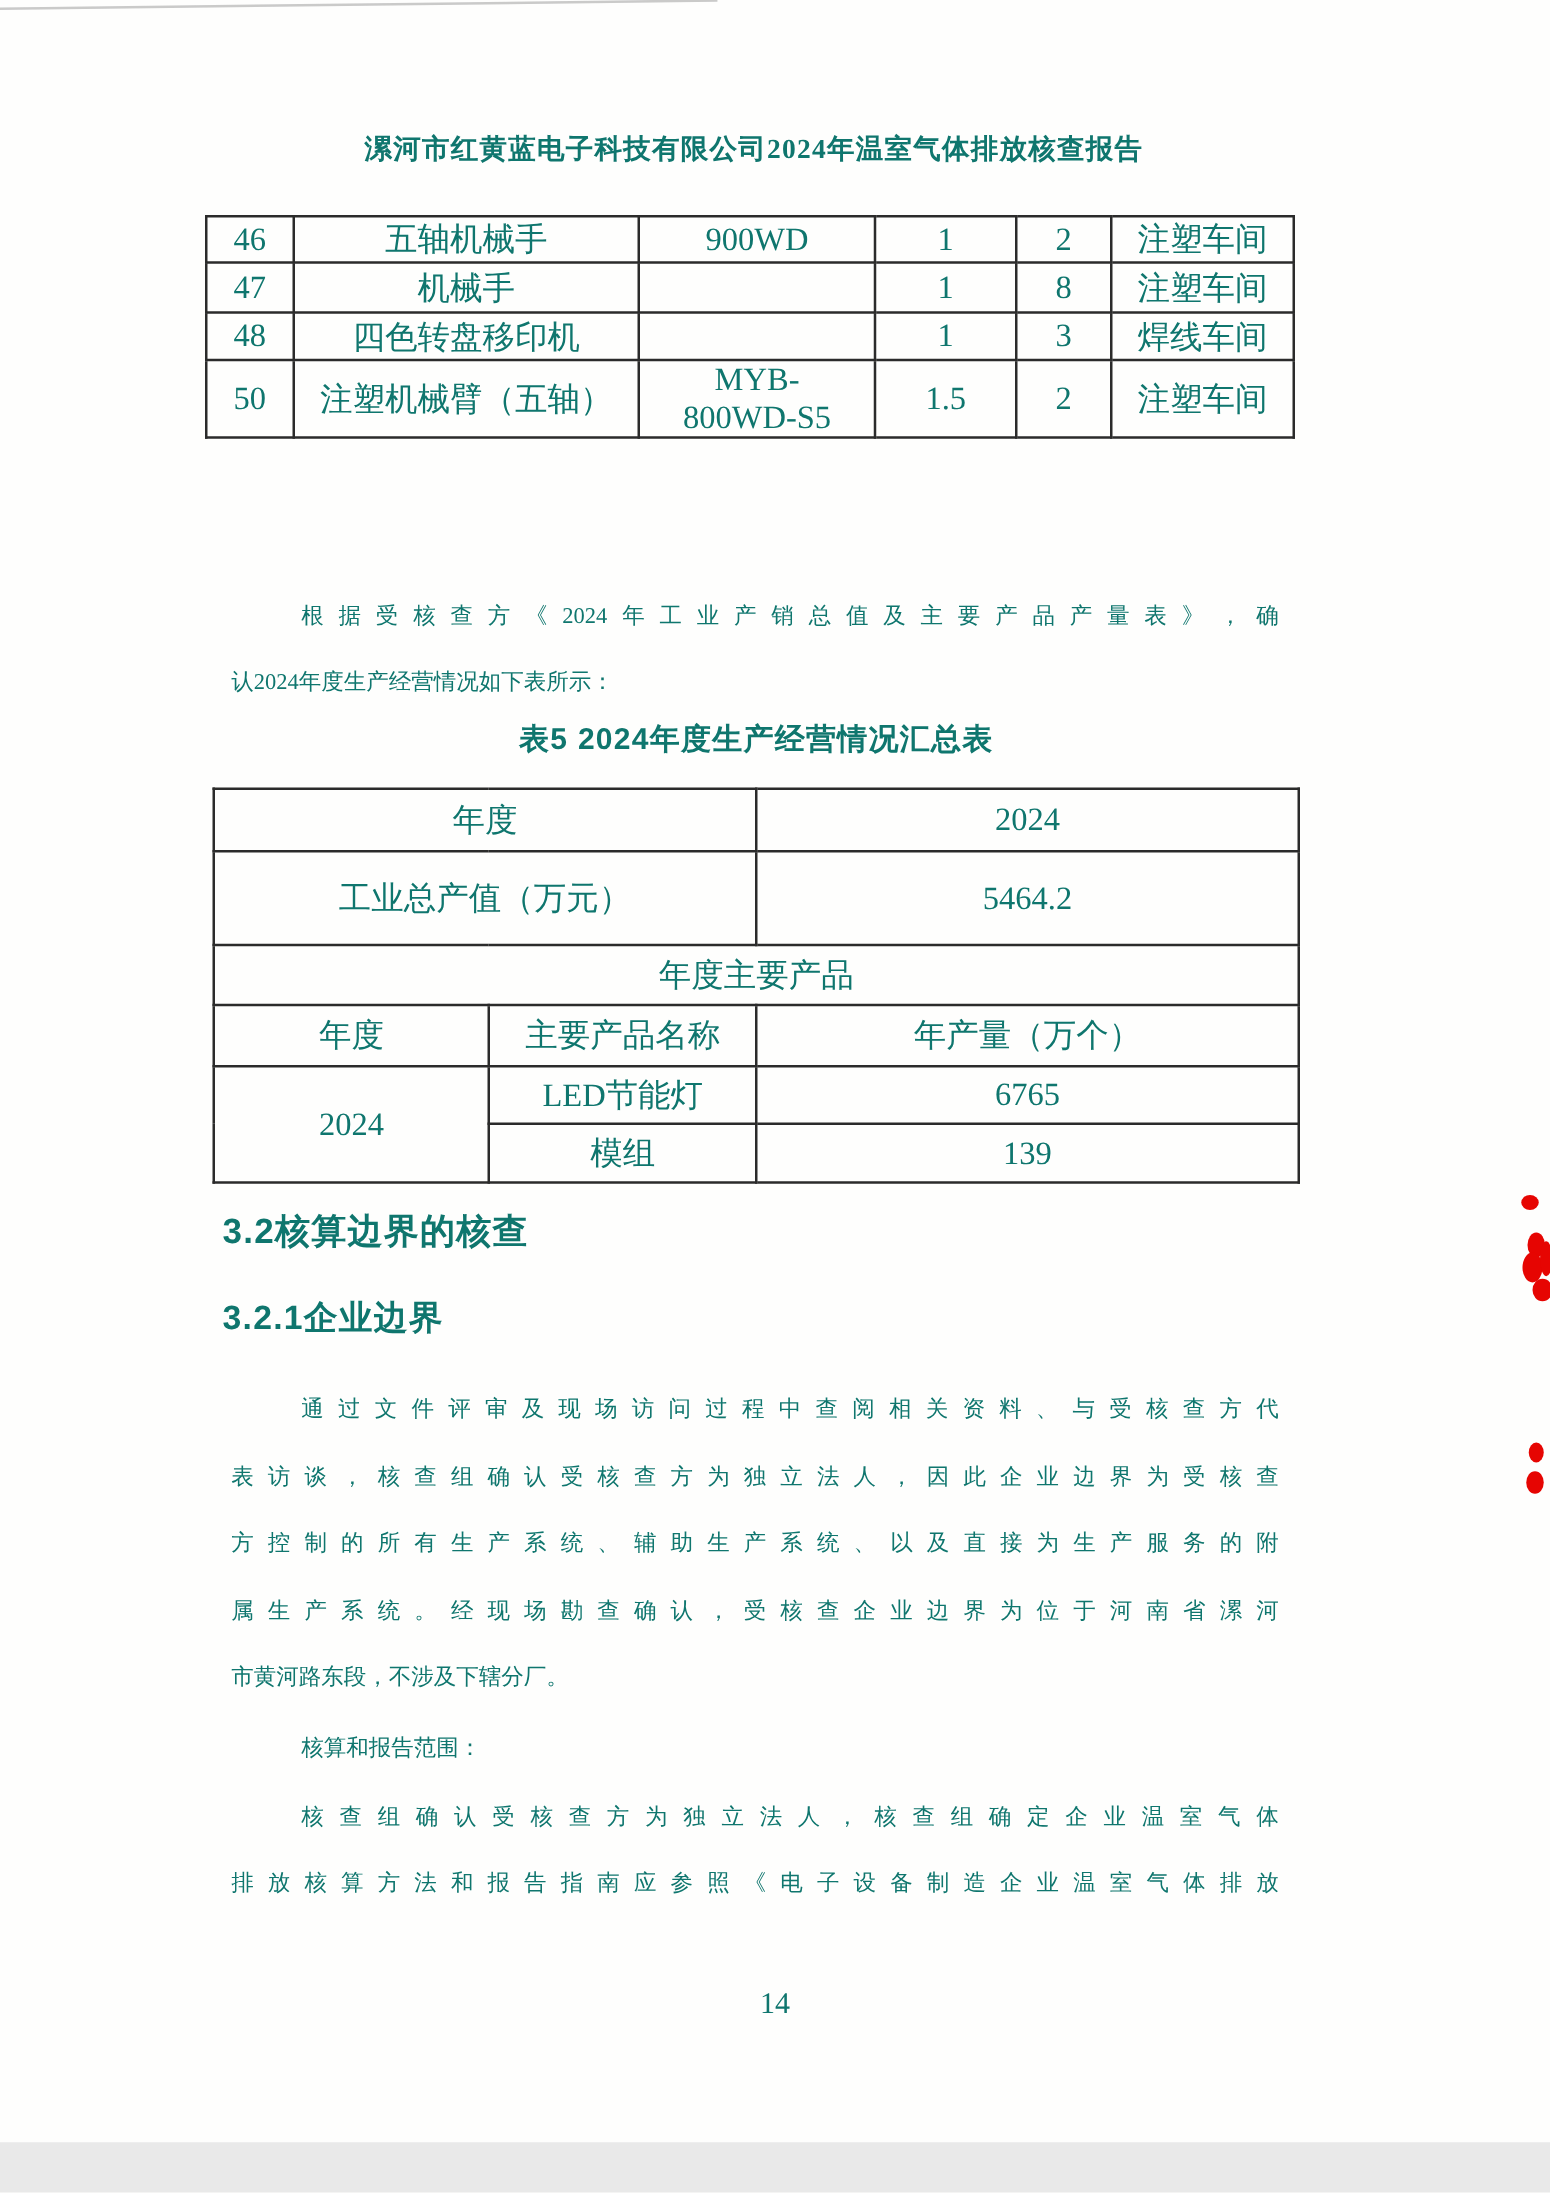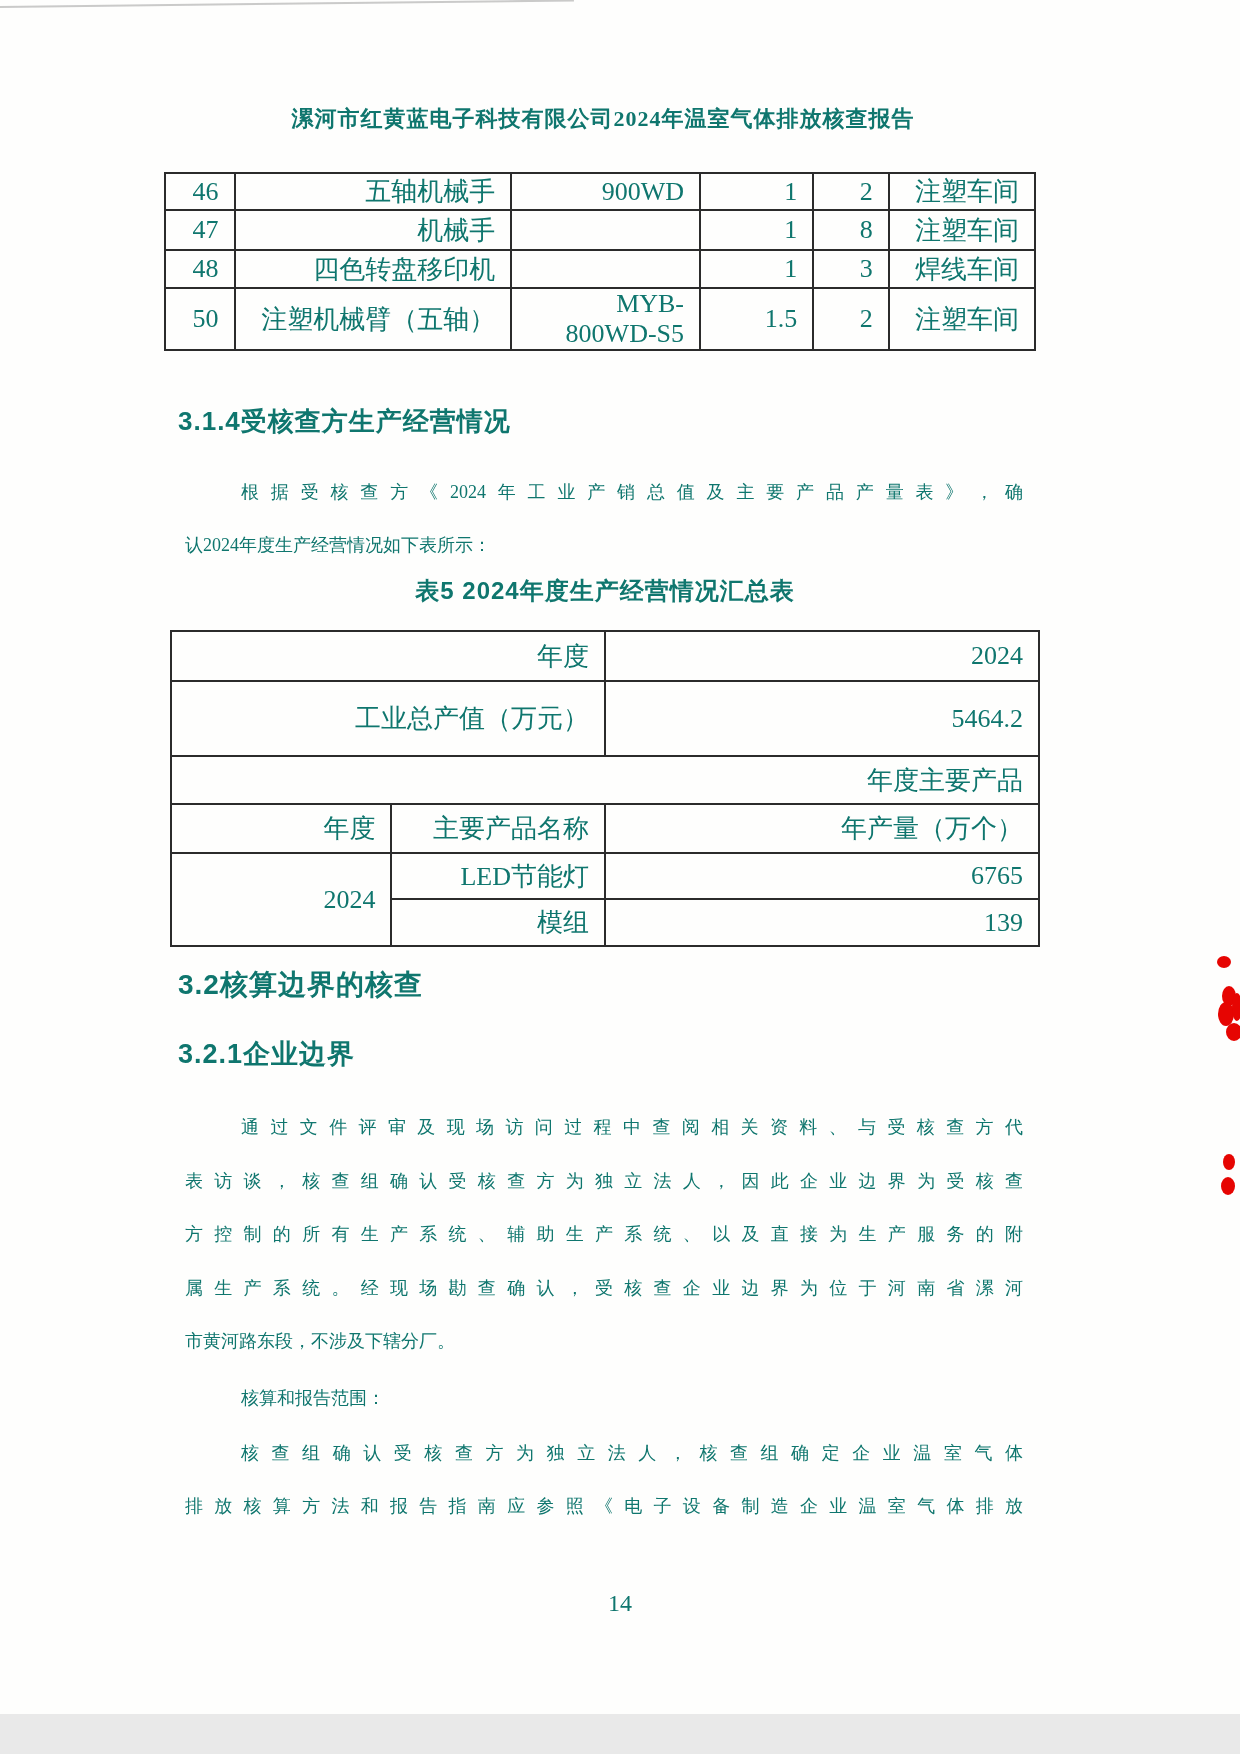--- a/index.html
+++ b/index.html
@@ -30,21 +30,21 @@
     font-family:"Liberation Sans","DejaVu Sans",sans-serif;letter-spacing:1px;}
   .h314{top:404px;font-size:26px;}
   .h32{top:966px;font-size:28px;}
   .h321{top:1036px;font-size:27px;}
   .caption{position:absolute;left:170px;top:575px;width:870px;text-align:center;
     font-size:24px;font-weight:bold;letter-spacing:1px;
     font-family:"Liberation Sans","DejaVu Sans",sans-serif;}
   
   table.scan{border-collapse:collapse;table-layout:fixed;position:absolute;
     font-size:26px;}
-  table.scan td{border:2px solid #2b2b2b;text-align:right;vertical-align:middle;
+  table.scan td{border:2px solid #2b2b2b;text-align:center;vertical-align:middle;
     padding:0 15px;overflow:hidden;}
   .tbl-equip{left:164px;top:172px;width:872px;}
   .tbl-prod{left:170px;top:630px;width:870px;}
   .pagenum{position:absolute;left:0;top:1590px;width:1240px;text-align:center;font-size:24px;}
 </style>
 </head>
 <body>
 
 <div class="page">
 
@@ -104,21 +104,20 @@
       <td>50</td>
       <td>注塑机械臂（五轴）</td>
       <td style="line-height:30px;">MYB-800WD-S5</td>
       <td>1.5</td>
       <td>2</td>
       <td>注塑车间</td>
     </tr>
   </tbody>
     </table>
 
-  <div class="heading h314">3.1.4受核查方生产经营情况</div>
 
   <div class="tblock" style="top:466px;">
     <div class="line jline indent">根据受核查方《2024年工业产销总值及主要产品产量表》，确</div>
     <div class="line">认2024年度生产经营情况如下表所示：</div>
   </div>
 
   <div class="caption">表5 2024年度生产经营情况汇总表</div>
 
   <table class="scan tbl-prod">
     <colgroup>

